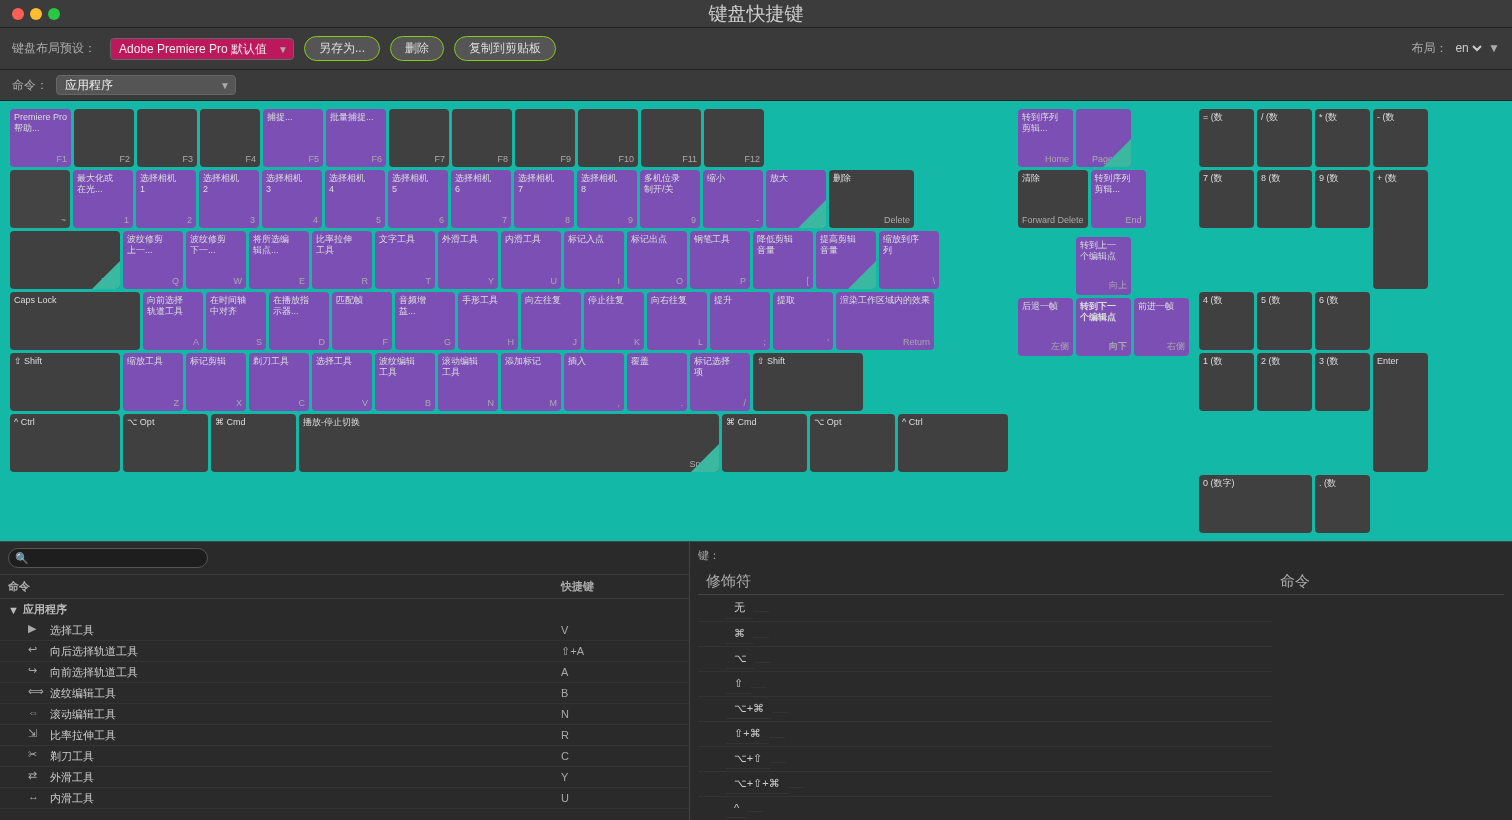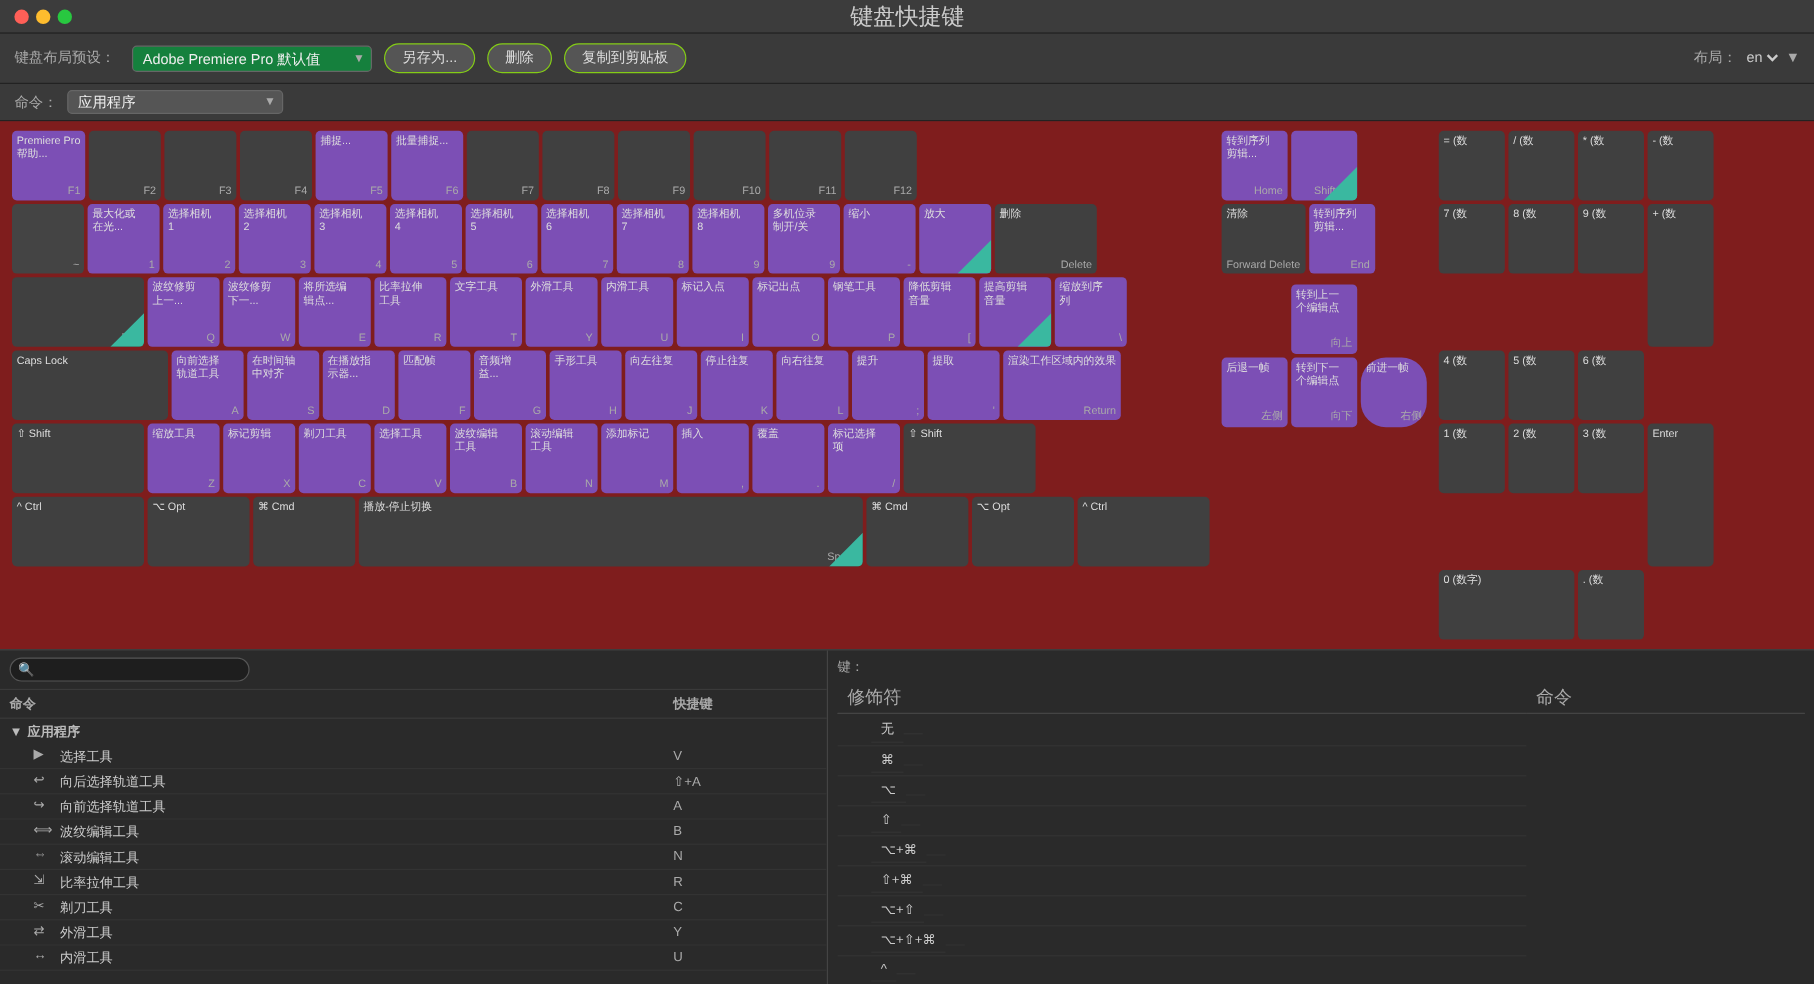--- a/index.html
+++ b/index.html
@@ -47,29 +47,29 @@
     .top-controls {
       background: #3a3a3a;
       padding: 8px 12px;
       display: flex;
       align-items: center;
       gap: 10px;
       border-bottom: 1px solid #222;
     }
     .preset-label { color: #aaa; font-size: 12px; margin-right: 4px; }
     .preset-select {
-      background: #15803d;
+      background: #be185d;
       color: #eee;
       border: 1px solid #666;
       border-radius: 4px;
       padding: 3px 24px 3px 8px;
       font-size: 12px;
       appearance: none;
       -webkit-appearance: none;
-      width: 200px;
+      width: 184px;
       cursor: pointer;
       position: relative;
     }
     .select-wrapper {
       position: relative;
       display: inline-block;
     }
     .select-arrow {
       position: absolute;
       right: 6px;
@@ -119,21 +119,21 @@
       padding: 2px 20px 2px 8px;
       font-size: 12px;
       appearance: none;
       -webkit-appearance: none;
       width: 180px;
       cursor: pointer;
     }
 
     
     .keyboard-area {
-      background: #7f1d1d;
+      background: #14b8a6;
       padding: 8px 10px;
       display: flex;
       gap: 6px;
     }
 
     .kb-main {
       display: flex;
       flex-direction: column;
       gap: 3px;
     }
@@ -687,21 +687,21 @@
   </div>
 
   <div class="kb-nav" style="display:flex;flex-direction:column;gap:3px;">
     <div class="kb-row" style="display:flex;gap:3px;">
       <div class="key purple small" style="min-width:55px;">
         <span class="key-label">转到序列<br>剪辑...</span>
         <span class="key-code">Home</span>
       </div>
       <div class="key split-teal purple small" style="min-width:55px;">
         <span class="key-label"></span>
-        <span class="key-code">Shift Up</span>
+        <span class="key-code">Page Up</span>
       </div>
     </div>
     <div class="kb-row" style="display:flex;gap:3px;">
       <div class="key dark small" style="min-width:55px;">
         <span class="key-label">清除</span>
         <span class="key-code">Forward Delete</span>
       </div>
       <div class="key purple small" style="min-width:55px;">
         <span class="key-label">转到序列<br>剪辑...</span>
         <span class="key-code">End</span>
@@ -712,25 +712,25 @@
       <div class="key purple small" style="min-width:55px;">
         <span class="key-label">转到上一<br>个编辑点</span>
         <span class="key-code">向上</span>
       </div>
     </div>
     <div class="kb-row" style="display:flex;gap:3px;">
       <div class="key purple small" style="min-width:55px;">
         <span class="key-label">后退一帧</span>
         <span class="key-code">左侧</span>
       </div>
-      <div class="key purple small" style="min-width:55px;">
+      <div class="key purple small" style="min-width:55px;font-weight:bold;">
         <span class="key-label">转到下一<br>个编辑点</span>
         <span class="key-code">向下</span>
       </div>
-      <div class="key purple small" style="min-width:55px;border-radius:21px;">
+      <div class="key purple small" style="min-width:55px;">
         <span class="key-label">前进一帧</span>
         <span class="key-code">右侧</span>
       </div>
     </div>
   </div>
 
   <div class="kb-numpad" style="display:flex;flex-direction:column;gap:3px;">
     <div class="kb-row" style="display:flex;gap:3px;">
       <div class="key dark small" style="min-width:55px;">
         <span class="key-label">= (数</span>

